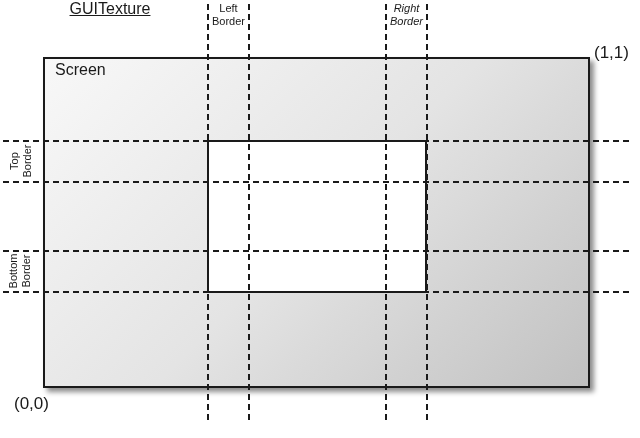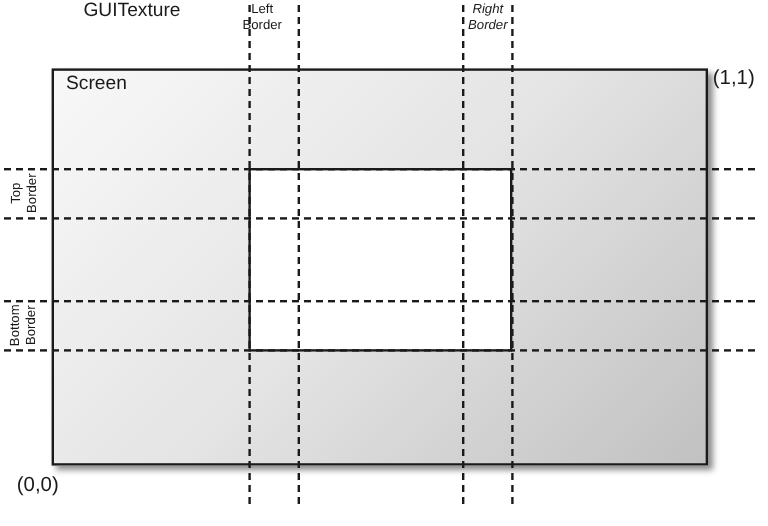--- a/index.html
+++ b/index.html
@@ -40,42 +40,42 @@
   .dash-v {
     position: absolute;
     top: 4px; height: 420px; width: 2px;
     background: repeating-linear-gradient(180deg, #1a1a1a 0px, #1a1a1a 6px, transparent 6px, transparent 10px);
   }
   
   .lbl { position: absolute; white-space: nowrap; text-align: right; }
   .screen-label { left: 55px; top: 61px; font-size: 16px; }
   .texture-label {
     left: 207px; top: 205px; width: 220px;
-    text-align: center; font-size: 16px; white-space: nowrap;
+    text-align: center; font-size: 16px; white-space: nowrap; text-decoration: underline;
   }
   .border-label {
     position: absolute;
     font-size: 11px; line-height: 13px;
     text-align: center;
   }
   .border-label span { display: block; }
-  .left-border-label  { left: 197px; top: 2px; width: 43px; }
+  .left-border-label  { left: 207px; top: 2px; width: 43px; }
   .right-border-label { left: 385px; top: 2px; width: 43px; font-style: italic; }
   .vlabel {
     position: absolute;
     width: 40px; height: 40px;
     display: flex; align-items: center; justify-content: center;
     transform: rotate(-90deg);
     font-size: 11px; line-height: 13px; text-align: center;
   }
   .vlabel .lines span { display: block; }
   .top-border-label    { left: 1px; top: 141px; }
   .bottom-border-label { left: 0px; top: 251px; }
   .coord { position: absolute; font-size: 17px; }
-  .coord-top-right { left: 594px; top: 55px; }
+  .coord-top-right { left: 594px; top: 43px; }
   .coord-origin    { left: 14px;  top: 394px; }
 </style>
 </head>
 <body>
 
 <div class="canvas">
 
   <div class="screen-rect"></div>
 
   <div class="texture-rect"></div>

